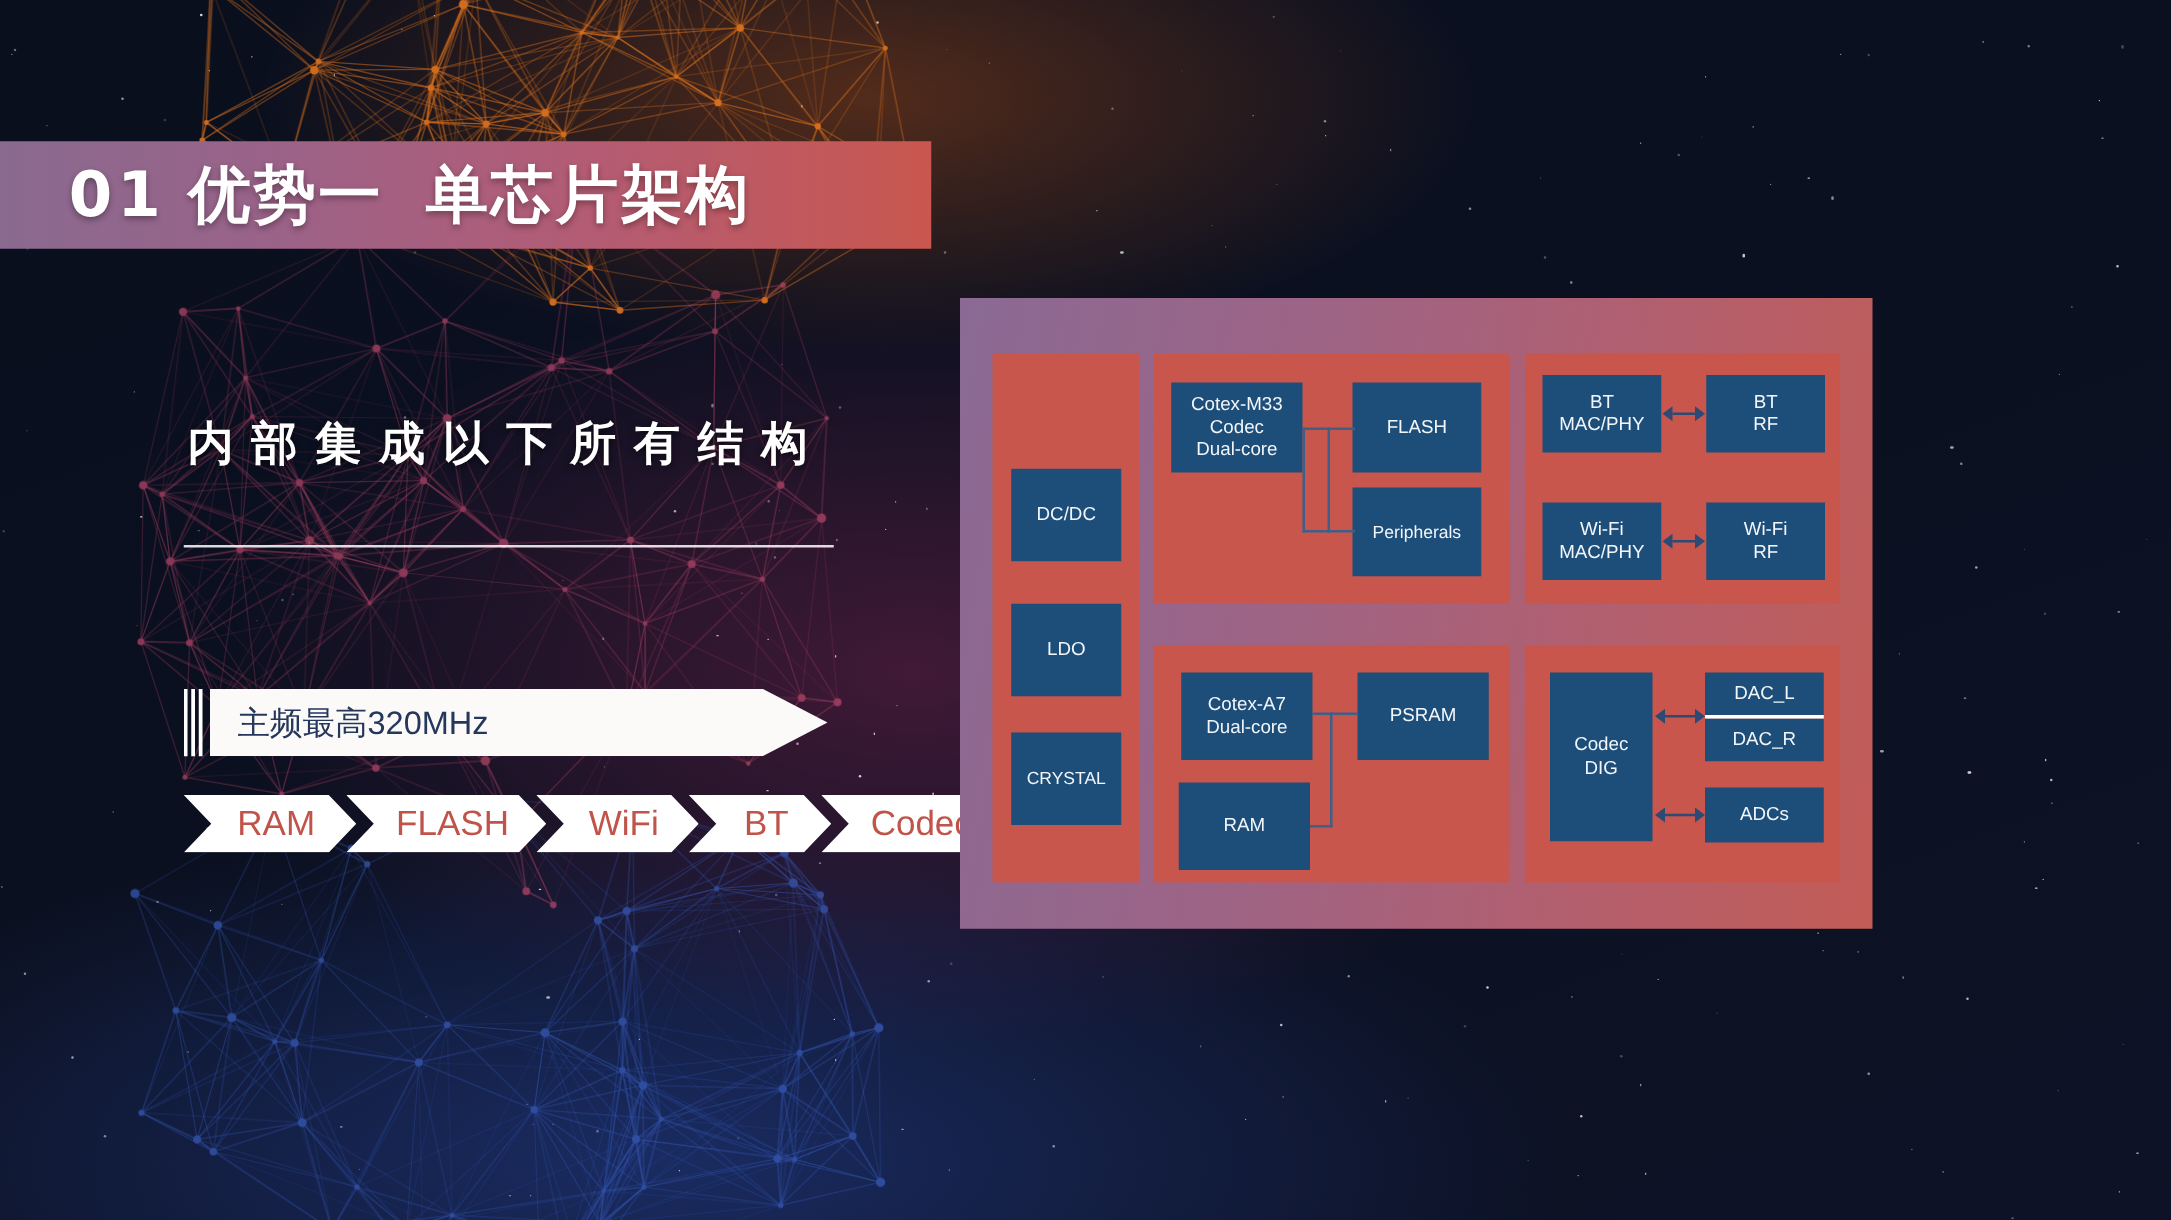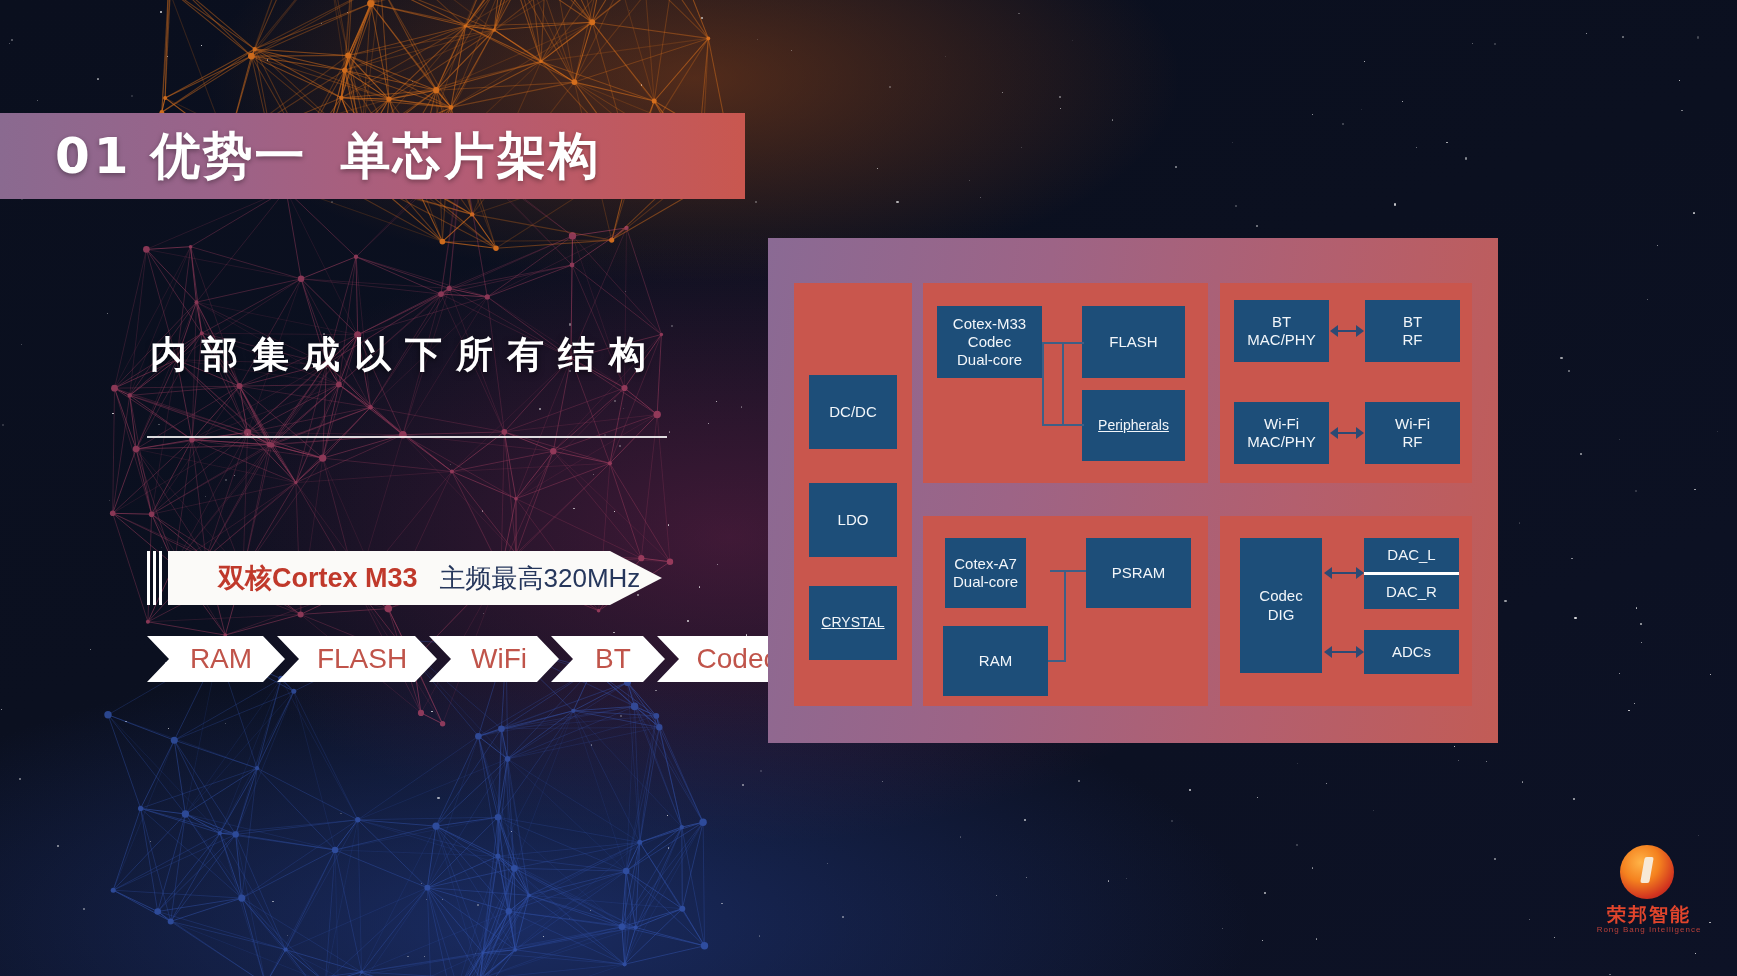--- a/index.html
+++ b/index.html
@@ -84,21 +84,21 @@
   .diagram{
     position:absolute;left:768px;top:238px;width:730px;height:505px;
     background:linear-gradient(100deg,#8a6a94 0%,#9d6486 35%,#b35f6e 70%,#c25c56 100%);
   }
   .grp{position:absolute;background:#c9564d;}
   .blk{
     position:absolute;background:#1d4e79;color:#f2f6fa;
     display:flex;align-items:center;justify-content:center;text-align:center;
     font-size:15px;line-height:1.22;padding:2px;box-sizing:border-box;
   }
-  .blk.sm{font-size:14px;text-decoration:underline;}
+  .blk.sm{font-size:14px;}
   .conn{position:absolute;background:#3e5f86;}
   .arrw{position:absolute;height:12px;display:flex;align-items:center;}
   .arrw .ln{height:2px;background:#2c4a74;flex:1;}
   .arrw .hd{width:0;height:0;border-top:6px solid transparent;border-bottom:6px solid transparent;}
   .arrw .hd.l{border-right:8px solid #2c4a74;}
   .arrw .hd.r{border-left:8px solid #2c4a74;}
   .whiteline{position:absolute;background:#ffffff;}
 
   
   .logo{position:absolute;left:1589px;top:845px;width:120px;height:95px;}
@@ -1638,21 +1638,20 @@
   <div class="divider"></div>
 
 
   <div class="arrow-row r2">
     <div class="ticks">
         <i></i>
         <i></i>
         <i></i>
       </div>
     <div class="arrow-body">
-      <span class="lead">双核Cortex M33</span>
       <span class="tail">主频最高320MHz</span>
     </div>
   </div>
 
   <div class="chev-strip" id="chev-strip">
       <div class="chev" style="width: 96px;">RAM</div>
       <div class="chev" style="width: 118px;">FLASH</div>
       <div class="chev" style="width: 88px;">WiFi</div>
       <div class="chev" style="width: 72px;">BT</div>
       <div class="chev" style="width: 108px;">Codec</div>
@@ -1675,21 +1674,21 @@
     <div class="blk sm" style="left:314px;top:152px;width:103px;height:71px;">Peripherals</div>
 
     <div class="conn" style="left:274px;top:104px;width:22px;height:2px;"></div>
     <div class="conn" style="left:294px;top:104px;width:2px;height:84px;"></div>
     <div class="conn" style="left:294px;top:186px;width:22px;height:2px;"></div>
     <div class="conn" style="left:274px;top:186px;width:22px;height:2px;"></div>
     <div class="conn" style="left:274px;top:104px;width:2px;height:84px;"></div>
     <div class="conn" style="left:296px;top:104px;width:20px;height:2px;"></div>
 
     <div class="grp" style="left:155px;top:278px;width:285px;height:190px;"></div>
-    <div class="blk" style="left:177px;top:300px;width:81px;height:70px;flex-direction:column;">
+    <div class="blk" style="left:177px;top:300px;width:105px;height:70px;flex-direction:column;">
       <span>Cotex-A7</span>
       <span>Dual-core</span>
     </div>
     <div class="blk" style="left:318px;top:300px;width:105px;height:70px;">PSRAM</div>
     <div class="blk" style="left:175px;top:388px;width:105px;height:70px;">RAM</div>
     <div class="conn" style="left:282px;top:332px;width:36px;height:2px;"></div>
     <div class="conn" style="left:296px;top:332px;width:2px;height:92px;"></div>
     <div class="conn" style="left:280px;top:422px;width:18px;height:2px;"></div>
 
     <div class="grp" style="left:452px;top:45px;width:252px;height:200px;"></div>
@@ -1734,19 +1733,14 @@
         <span class="ln"></span>
         <span class="hd r"></span>
     </div>
     <div class="arrw" style="left:556px;top:408px;width:40px;">
       <span class="hd l"></span>
         <span class="ln"></span>
         <span class="hd r"></span>
     </div>
   </div>
 
-  <div class="logo">
-    <div class="logo-mark"></div>
-    <div class="logo-cn">荣邦智能</div>
-    <div class="logo-en">Rong Bang Intelligence</div>
-  </div>
 
 </div>
 
 </body></html>

